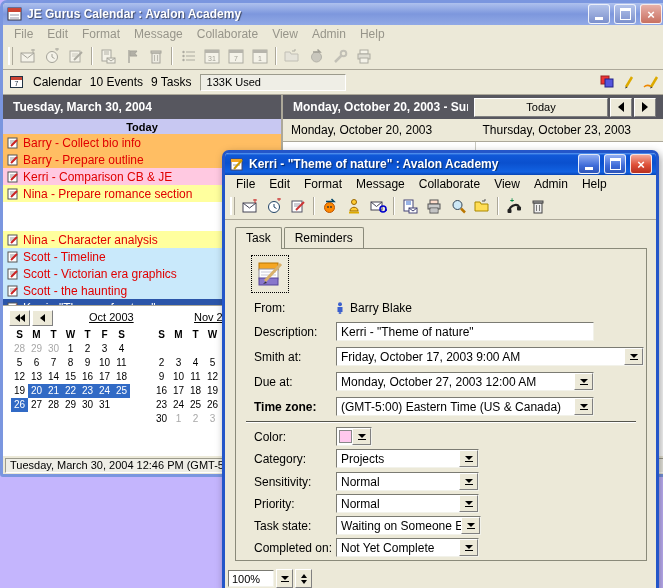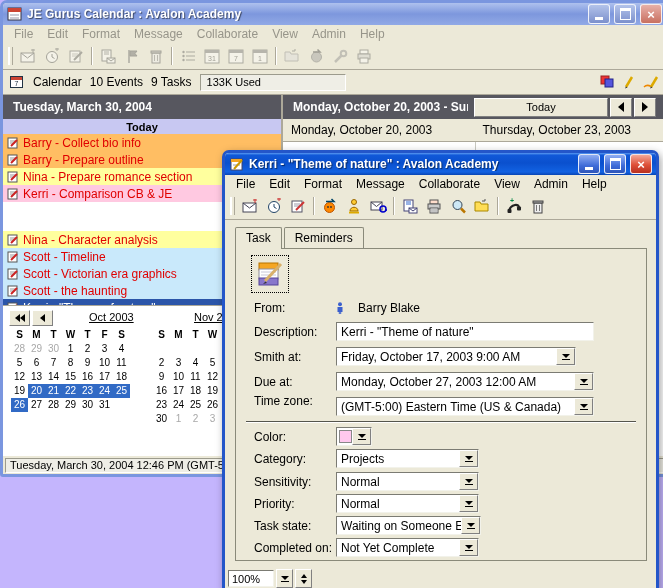--- a/index.html
+++ b/index.html
@@ -87,21 +87,21 @@
              outline:1px solid #8A8A7A;outline-offset:-1px;position:relative;background:#ECE9D8;min-height:0;}
   .form-label{position:absolute;left:18px;font-size:12px;white-space:nowrap;}
   .form-ctl{position:absolute;left:100px;height:19px;display:flex;align-items:stretch;}
   .combo{background:#fff;border:1px solid;border-color:#7B7B73 #F2F2EA #F2F2EA #7B7B73;display:flex;width:100%;}
   .combo .val{flex:1;font-size:12px;padding:2px 4px 0;white-space:nowrap;overflow:hidden;}
   .dd-btn{width:17px;flex:none;background:#ECE9D8;border:1px solid;border-color:#FFF #808080 #808080 #FFF;
           display:flex;flex-direction:column;align-items:center;justify-content:center;gap:1px;}
   .tri-down{width:0;height:0;border-left:4px solid transparent;border-right:4px solid transparent;border-top:4px solid #000;}
   .dd-bar{width:8px;height:1px;background:#000;}
   .form-sep{position:absolute;left:10px;right:10px;height:0;border-top:1px solid #55554D;border-bottom:1px solid #FFF;}
-  .from-row{display:flex;align-items:center;gap:14px;font-size:12px;}
+  .from-row{display:flex;align-items:center;gap:6px;font-size:12px;}
   .task-icon-box{position:absolute;left:16px;top:7px;width:36px;height:36px;outline:1px dotted #000;
                  display:flex;align-items:center;justify-content:center;}
   
   .dialog-status{height:19px;flex:none;display:flex;align-items:center;padding:1px 3px;gap:2px;background:#ECE9D8;}
   .zoom-combo{width:44px;height:15px;display:flex;align-items:center;background:#fff;
               border:1px solid;border-color:#7B7B73 #F2F2EA #F2F2EA #7B7B73;}
   .zoom-combo .val{flex:1;font-size:11px;padding:0 3px;}
   .spin-btn{width:15px;height:17px;background:#ECE9D8;border:1px solid;border-color:#FFF #808080 #808080 #FFF;
             display:flex;flex-direction:column;align-items:center;justify-content:center;gap:2px;}
   .tri-up-s{width:0;height:0;border-left:3px solid transparent;border-right:3px solid transparent;border-bottom:4px solid #000;}
@@ -309,41 +309,41 @@
     <span>
                 <svg width="12" height="12" viewBox="0 0 12 12">
                   <rect x="1" y="1" width="9" height="10" fill="#fff" stroke="#555"></rect>
                   <line x1="3" y1="4" x2="8" y2="4" stroke="#999"></line>
                   <line x1="3" y1="6" x2="8" y2="6" stroke="#999"></line>
                   <line x1="4" y1="9" x2="10" y2="3" stroke="#C22" stroke-width="2"></line>
                 </svg>
               </span>
     <span>Barry - Prepare outline</span>
   </div>
+            <div class="task-row" style="background: rgb(255, 201, 225);">
+    <span>
+                <svg width="12" height="12" viewBox="0 0 12 12">
+                  <rect x="1" y="1" width="9" height="10" fill="#fff" stroke="#555"></rect>
+                  <line x1="3" y1="4" x2="8" y2="4" stroke="#999"></line>
+                  <line x1="3" y1="6" x2="8" y2="6" stroke="#999"></line>
+                  <line x1="4" y1="9" x2="10" y2="3" stroke="#C22" stroke-width="2"></line>
+                </svg>
+              </span>
+    <span>Kerri - Comparison CB &amp; JE</span>
+  </div>
             <div class="task-row" style="background: rgb(255, 255, 158);">
     <span>
                 <svg width="12" height="12" viewBox="0 0 12 12">
                   <rect x="1" y="1" width="9" height="10" fill="#fff" stroke="#555"></rect>
                   <line x1="3" y1="4" x2="8" y2="4" stroke="#999"></line>
                   <line x1="3" y1="6" x2="8" y2="6" stroke="#999"></line>
                   <line x1="4" y1="9" x2="10" y2="3" stroke="#C22" stroke-width="2"></line>
                 </svg>
               </span>
     <span>Nina - Prepare romance section</span>
-  </div>
-            <div class="task-row" style="background: rgb(255, 201, 225);">
-    <span>
-                <svg width="12" height="12" viewBox="0 0 12 12">
-                  <rect x="1" y="1" width="9" height="10" fill="#fff" stroke="#555"></rect>
-                  <line x1="3" y1="4" x2="8" y2="4" stroke="#999"></line>
-                  <line x1="3" y1="6" x2="8" y2="6" stroke="#999"></line>
-                  <line x1="4" y1="9" x2="10" y2="3" stroke="#C22" stroke-width="2"></line>
-                </svg>
-              </span>
-    <span>Kerri - Comparison CB &amp; JE</span>
   </div>
             <div class="task-row" style="background: rgb(255, 255, 158); margin-top: 29px;">
     <span>
                 <svg width="12" height="12" viewBox="0 0 12 12">
                   <rect x="1" y="1" width="9" height="10" fill="#fff" stroke="#555"></rect>
                   <line x1="3" y1="4" x2="8" y2="4" stroke="#999"></line>
                   <line x1="3" y1="6" x2="8" y2="6" stroke="#999"></line>
                   <line x1="4" y1="9" x2="10" y2="3" stroke="#C22" stroke-width="2"></line>
                 </svg>
               </span>
@@ -700,42 +700,42 @@
       </span>
 
       <span class="form-label" style="top:76px;">Description:</span>
       <span class="form-ctl" style="top:73px;width:258px;">
         <span class="combo">
             <span class="val">Kerri - "Theme of nature"</span>
           </span>
       </span>
 
       <span class="form-label" style="top:101px;">Smith at:</span>
-      <span class="form-ctl" style="top:98px;width:240px;">
+      <span class="form-ctl" style="top:98px;width:308px;">
         <span class="combo">
             <span class="val">Friday, October 17, 2003 9:00 AM</span>
             <span class="dd-btn">
               <span class="tri-down"></span>
               <span class="dd-bar"></span>
             </span>
           </span>
       </span>
 
       <span class="form-label" style="top:126px;">Due at:</span>
       <span class="form-ctl" style="top:123px;width:258px;">
         <span class="combo">
             <span class="val">Monday, October 27, 2003 12:00 AM</span>
             <span class="dd-btn">
               <span class="tri-down"></span>
               <span class="dd-bar"></span>
             </span>
           </span>
       </span>
 
-      <span class="form-label" style="top:145px;">Time zone:</span>
+      <span class="form-label" style="top:151px;font-weight:bold;">Time zone:</span>
       <span class="form-ctl" style="top:148px;width:258px;">
         <span class="combo">
             <span class="val">(GMT-5:00) Eastern Time (US &amp; Canada)</span>
             <span class="dd-btn">
               <span class="tri-down"></span>
               <span class="dd-bar"></span>
             </span>
           </span>
       </span>
 

